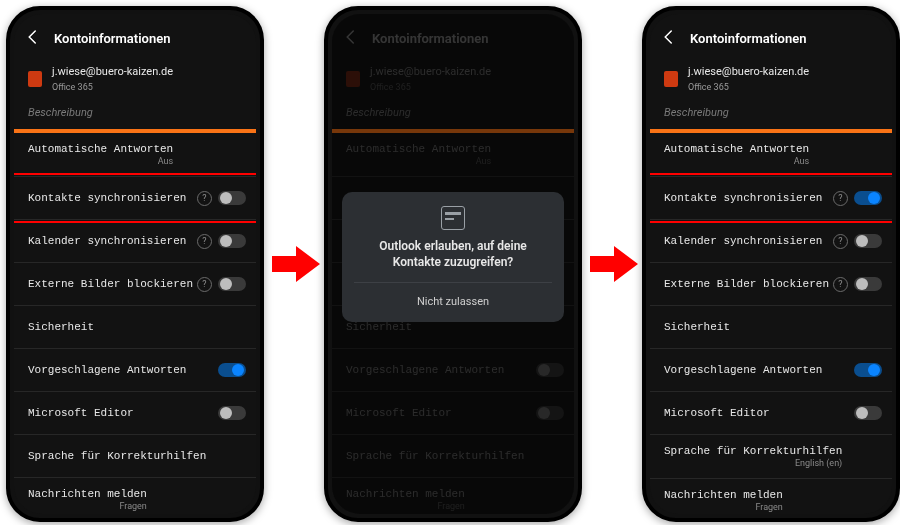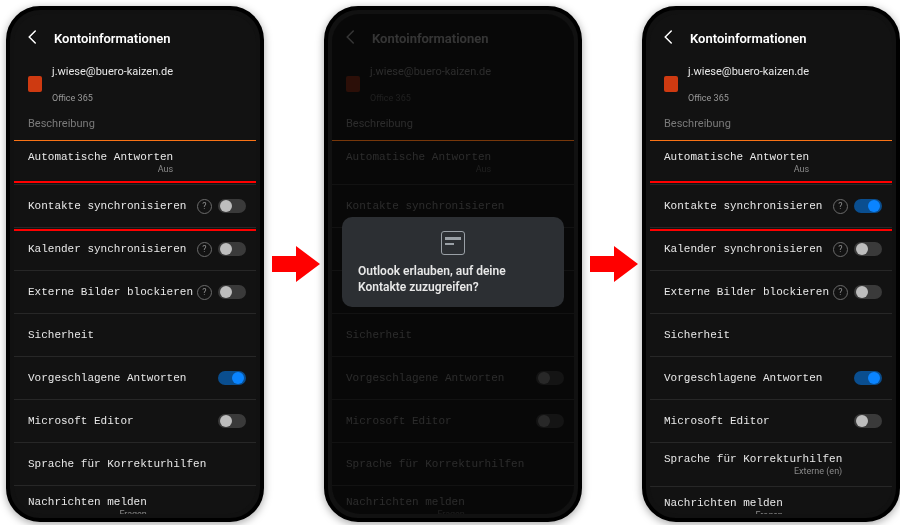--- a/index.html
+++ b/index.html
@@ -58,26 +58,27 @@
   .account{
     display:flex;align-items:center;gap:10px;
     padding:6px 14px 12px 14px;
   }
   .office-icon{
     width:14px;height:16px;background:#ce3a11;border-radius:2px;
     display:flex;align-items:center;justify-content:center;
     color:#fff;font-size:9px;font-weight:700;
   }
   .account .email{font-size:11px;color:#e8e8e8;}
-  .account .plan{font-size:9px;color:#9a9a9a;margin-top:15px;}
+  .account .plan{font-size:9px;color:#9a9a9a;margin-top:4px;}
   
   .section-label{
     color:#7a7a7a;font-size:11px;
     padding:2px 14px 10px 14px;
-    border-bottom:1px solid #f97316;
+    border-bottom:4px solid #f97316;
+    font-style:italic;
   }
   
   .row{
     display:flex;align-items:center;justify-content:space-between;
     padding:10px 10px 10px 14px;
     border-bottom:1px solid #272727;
     min-height:22px;
   }
   .row.noborder{border-bottom:none;}
   .row .label{font-size:11px;color:#e8e8e8;font-family:Liberation Mono, monospace;}
@@ -97,24 +98,23 @@
   .toggle.on .knob{left:14px;background:#0a84ff;}
   
   .highlight{
     position:absolute;border:2px solid #ff0000;pointer-events:none;
   }
   
   .dim-bg{position:absolute;inset:0;background:rgba(0,0,0,.52);}
   .dialog{
     position:absolute;left:10px;right:10px;top:178px;
     background:#2c2f33;border-radius:10px;
-    padding:12px 12px 12px 12px;
+    padding:12px 12px 2px 12px;
     color:#e8e8e8;
-    text-align:left;
-    margin-top:25px;
+    text-align:center;
   }
   .dialog .d-icon{
     width:22px;height:22px;margin:2px auto 8px auto;
     border:1px solid #9aa0a6;border-radius:3px;
     position:relative;
   }
   .dialog .d-icon:before{
     content:"";position:absolute;left:3px;right:3px;top:5px;height:3px;background:#9aa0a6;
   }
   .dialog .d-icon:after{
@@ -307,20 +307,21 @@
           <div class="label">Nachrichten melden</div>
           <div class="sub">Fragen</div>
         </div>
       </div>
 
       <div class="dim-bg"></div>
 
       <div class="dialog">
         <div class="d-icon"></div>
         <div class="d-title">Outlook erlauben, auf deine Kontakte zuzugreifen?</div>
+        <div class="d-btn secondary">Nicht zulassen</div>
       </div>
 
     </div>
   </div>
 
   <div class="phone p3">
     <div class="speaker"></div>
     <div class="screen">
 
       <div class="header">
@@ -398,21 +399,21 @@
         <div class="right">
           <div class="toggle">
               <div class="knob"></div>
             </div>
         </div>
       </div>
 
       <div class="row">
         <div>
           <div class="label">Sprache für Korrekturhilfen</div>
-          <div class="sub">Externe (en)</div>
+          <div class="sub">English (en)</div>
         </div>
       </div>
 
       <div class="row noborder">
         <div>
           <div class="label">Nachrichten melden</div>
           <div class="sub">Fragen</div>
         </div>
       </div>
 

